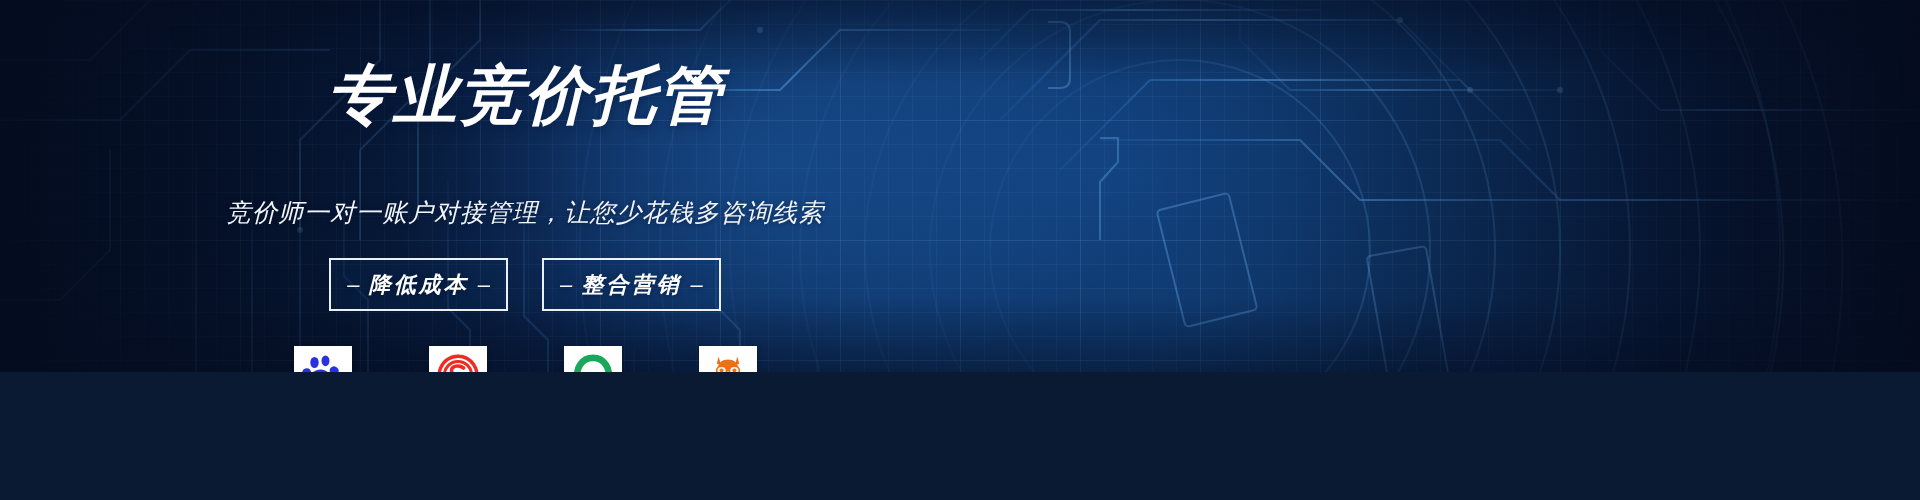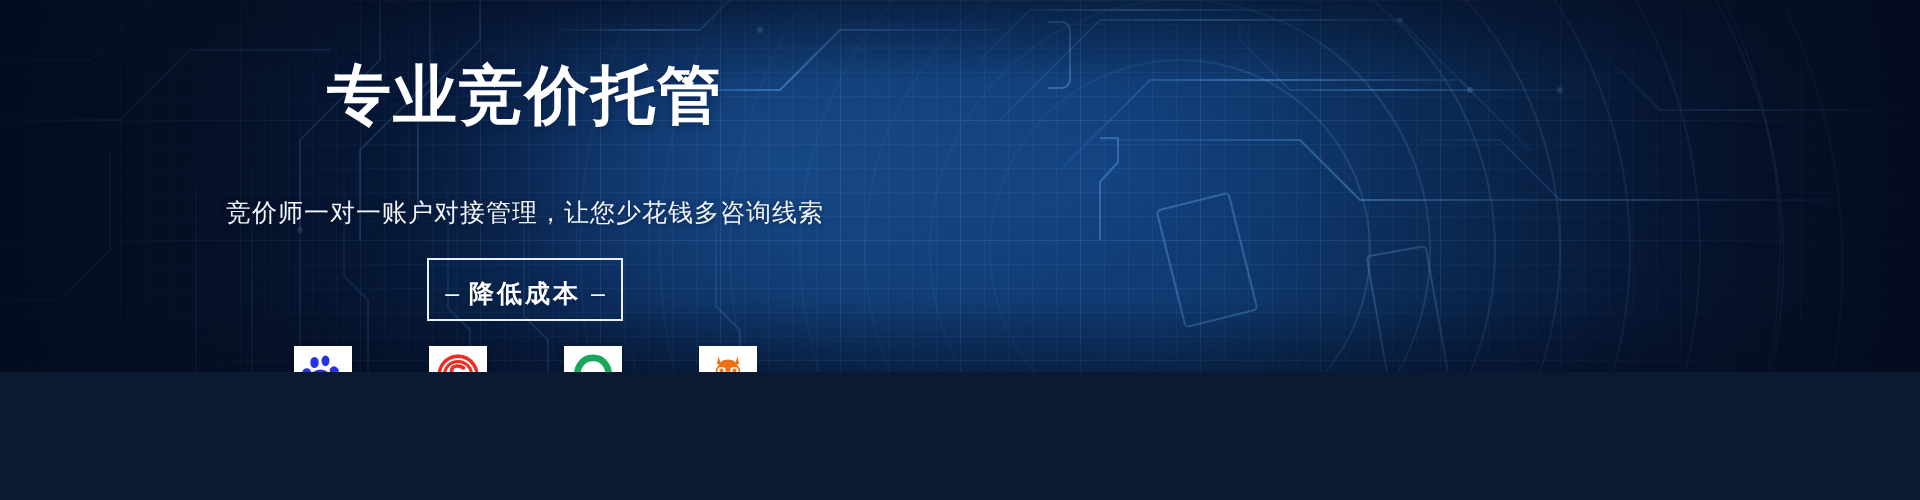--- a/index.html
+++ b/index.html
@@ -11,20 +11,21 @@
     font-family: "Liberation Sans", "DejaVu Sans", sans-serif;
   }
 
   #banner {
     position: relative;
     width: 1920px;
     height: 372px;
     overflow: hidden;
     background:
       radial-gradient(ellipse 900px 600px at 58% 46%, #12427f 0%, #0e3669 38%, #0a2550 65%, #071a3c 100%);
+    font-style: italic;
   }
 
   
   .bg-layer {
     position: absolute;
     inset: 0;
     pointer-events: none;
   }
 
   
@@ -104,24 +105,24 @@
     position: absolute;
     left: 0; right: 0;
     top: 258px;
     display: flex;
     justify-content: center;
     gap: 34px;
   }
   .badge {
     border: 2px solid #e9f0f8;
     color: #ffffff;
-    font-size: 25px;
+    font-size: 22px;
     font-weight: 700;
     letter-spacing: 3px;
-    padding: 17px 16px 9px;
+    padding: 10px 16px 9px;
     min-width: 120px;
     white-space: nowrap;
     background: rgba(12,55,110,0.18);
     text-shadow: 0 1px 4px rgba(0,15,45,0.5);
   }
   .badge .dash { font-weight: 400; letter-spacing: 0; opacity: .95; }
 
   .logos {
     position: absolute;
     left: 0; right: 0;
@@ -254,20 +255,25 @@
   <div class="content">
 
     <div class="headline">专业竞价托管</div>
 
     <div class="subhead">竞价师一对一账户对接管理，让您少花钱多咨询线索</div>
 
     <div class="badges">
       <div class="badge">
         <span class="dash">–</span>
         <span>降低成本</span>
+        <span class="dash">–</span>
+      </div>
+      <div class="badge">
+        <span class="dash">–</span>
+        <span>整合营销</span>
         <span class="dash">–</span>
       </div>
     </div>
 
     <div class="logos">
 
       <div class="logo-tile">
         <svg width="44" height="44" viewBox="0 0 44 44">
           <g fill="#2932e1">
             <ellipse cx="13.5" cy="9.5" rx="4.2" ry="5.6"></ellipse>

